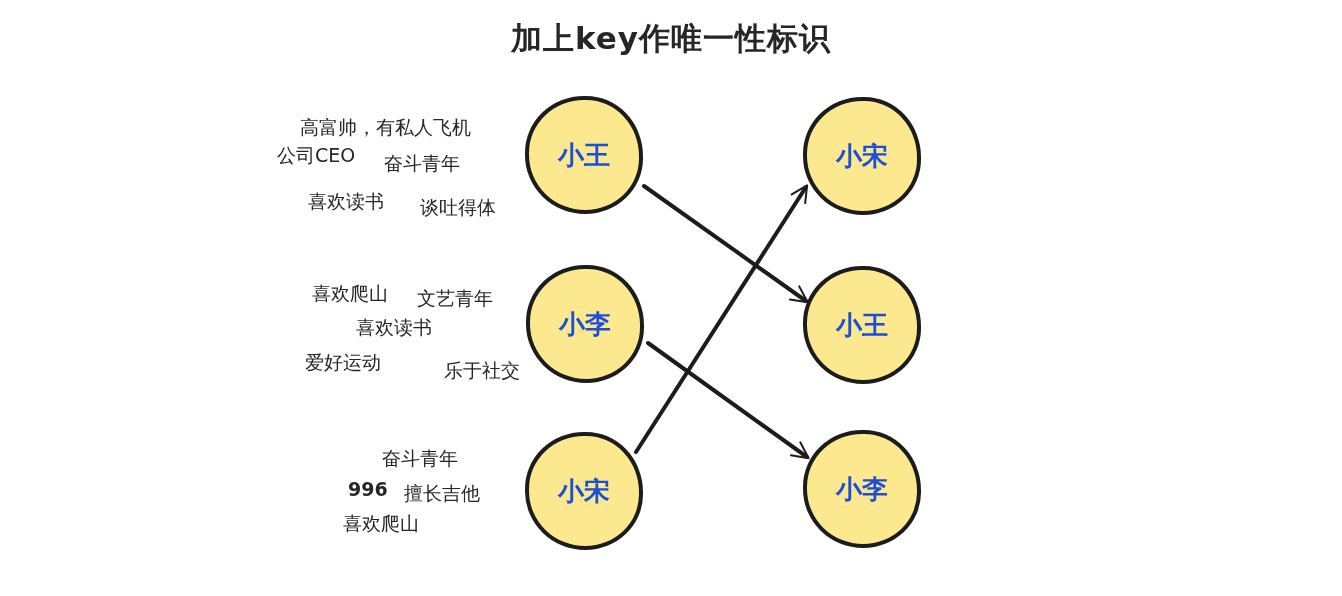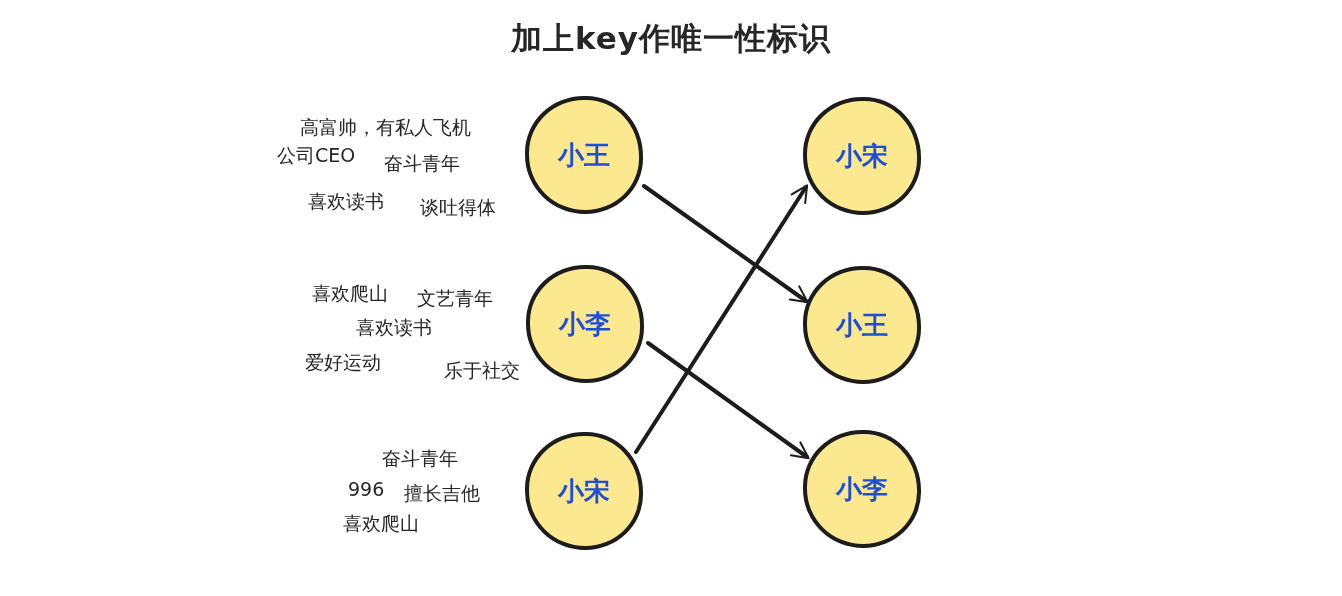--- a/index.html
+++ b/index.html
@@ -88,21 +88,21 @@
   <span class="trait" style="left:308px; top:191px;">喜欢读书</span>
   <span class="trait" style="left:420px; top:197px;">谈吐得体</span>
 
   <span class="trait" style="left:312px; top:283px;">喜欢爬山</span>
   <span class="trait" style="left:417px; top:288px;">文艺青年</span>
   <span class="trait" style="left:356px; top:317px;">喜欢读书</span>
   <span class="trait" style="left:305px; top:352px;">爱好运动</span>
   <span class="trait" style="left:432px; top:360px;margin-left:12px;">乐于社交</span>
 
   <span class="trait" style="left:382px; top:448px;">奋斗青年</span>
-  <span class="trait" style="left:348px; top:479px;">996</span>
+  <span class="trait" style="left:348px; top:479px;font-weight:bold;">996</span>
   <span class="trait" style="left:404px; top:483px;">擅长吉他</span>
   <span class="trait" style="left:343px; top:513px;">喜欢爬山</span>
 
   <div class="node" style="left:525px; top:96px;">小王</div>
   <div class="node" style="left:526px; top:265px;">小李</div>
   <div class="node" style="left:525px; top:432px;">小宋</div>
 
   <div class="node" style="left:803px; top:97px;">小宋</div>
   <div class="node" style="left:803px; top:266px;">小王</div>
   <div class="node" style="left:803px; top:430px;">小李</div>

